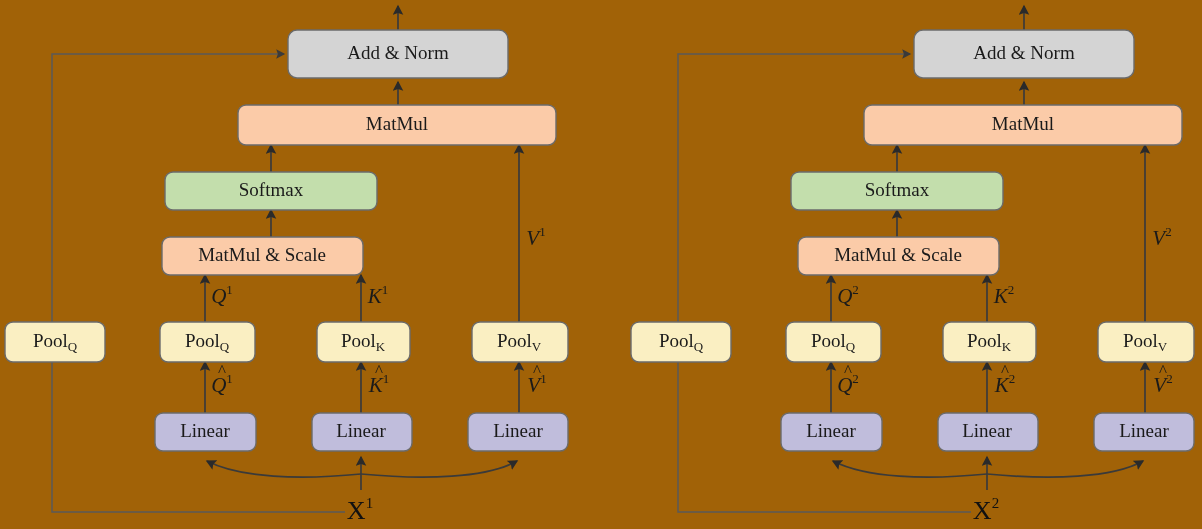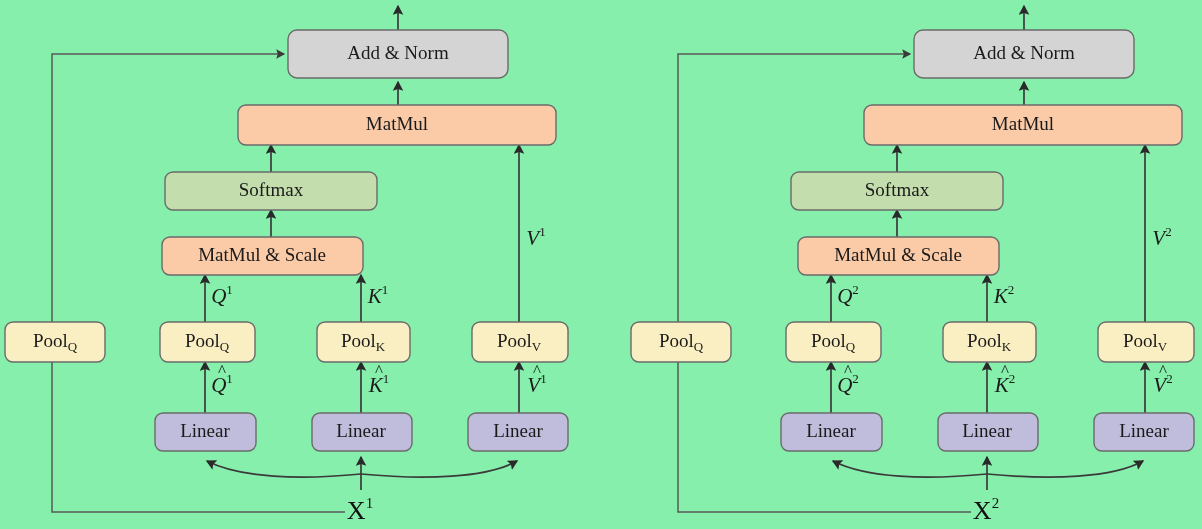--- a/index.html
+++ b/index.html
@@ -10,21 +10,21 @@
   body {
     width: 1202px;
     height: 529px;
     font-family: "Liberation Serif", "DejaVu Serif", serif;
     overflow: hidden;
   }
   #canvas {
     position: relative;
     width: 1202px;
     height: 529px;
-    background: #86efac;
+    background: #a16207;
   }
   svg.diagram {
     position: absolute;
     left: 0;
     top: 0;
     width: 1202px;
     height: 529px;
   }
   .blk-rect {
     stroke: #6b6b6b;

